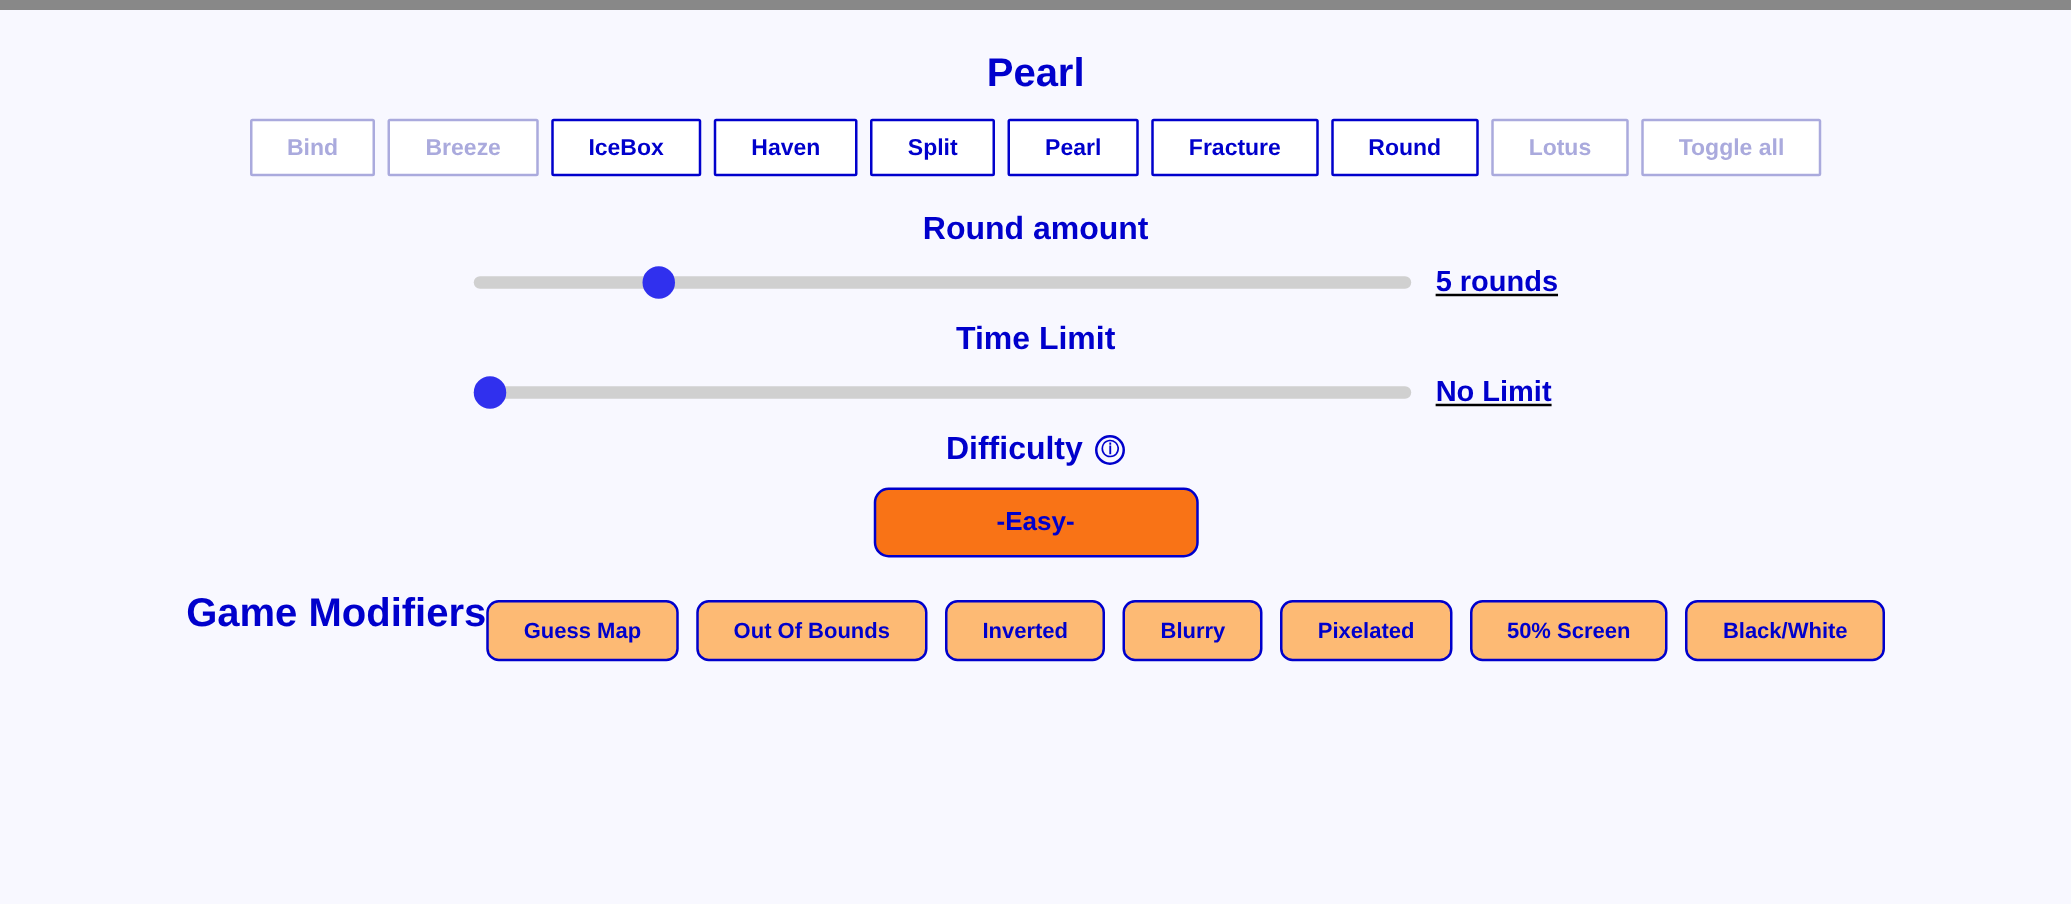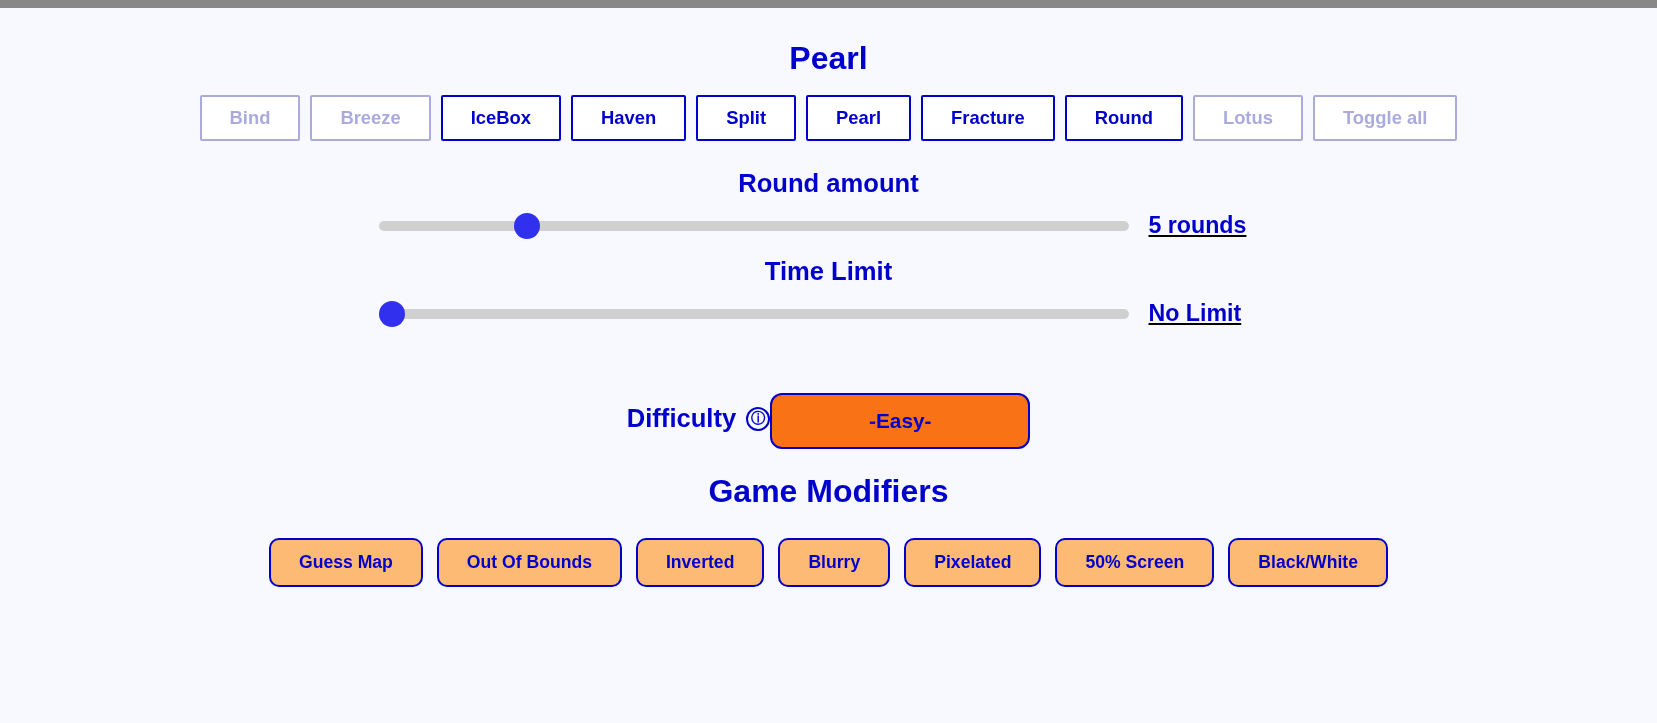--- a/index.html
+++ b/index.html
@@ -127,23 +127,23 @@
     .slider-value {
       font-size: 1.45rem;
       font-weight: bold;
       color: #0000cc;
       min-width: 130px;
       text-align: left;
     }
 
     .difficulty-section {
       display: flex;
-      align-items: flex-end;
+      flex-direction: column;
+      align-items: center;
       margin-bottom: 24px;
-      margin-top: 48px;
     }
 
     .difficulty-label {
       font-size: 1.6rem;
       font-weight: bold;
       color: #0000cc;
       margin-bottom: 16px;
       display: flex;
       align-items: center;
       gap: 10px;
@@ -171,21 +171,21 @@
       border: 2.5px solid #0000cc;
       border-radius: 12px;
       background: #f97316;
       cursor: pointer;
       min-width: 260px;
       text-align: center;
     }
 
     .modifiers-section {
       display: flex;
-      flex-direction: column;
+      flex-direction: row;
       align-items: center;
       justify-content: space-between;
     }
 
     .modifiers-row {
       display: flex;
       flex-wrap: wrap;
       justify-content: center;
       gap: 14px;
       margin-top: 10px;

